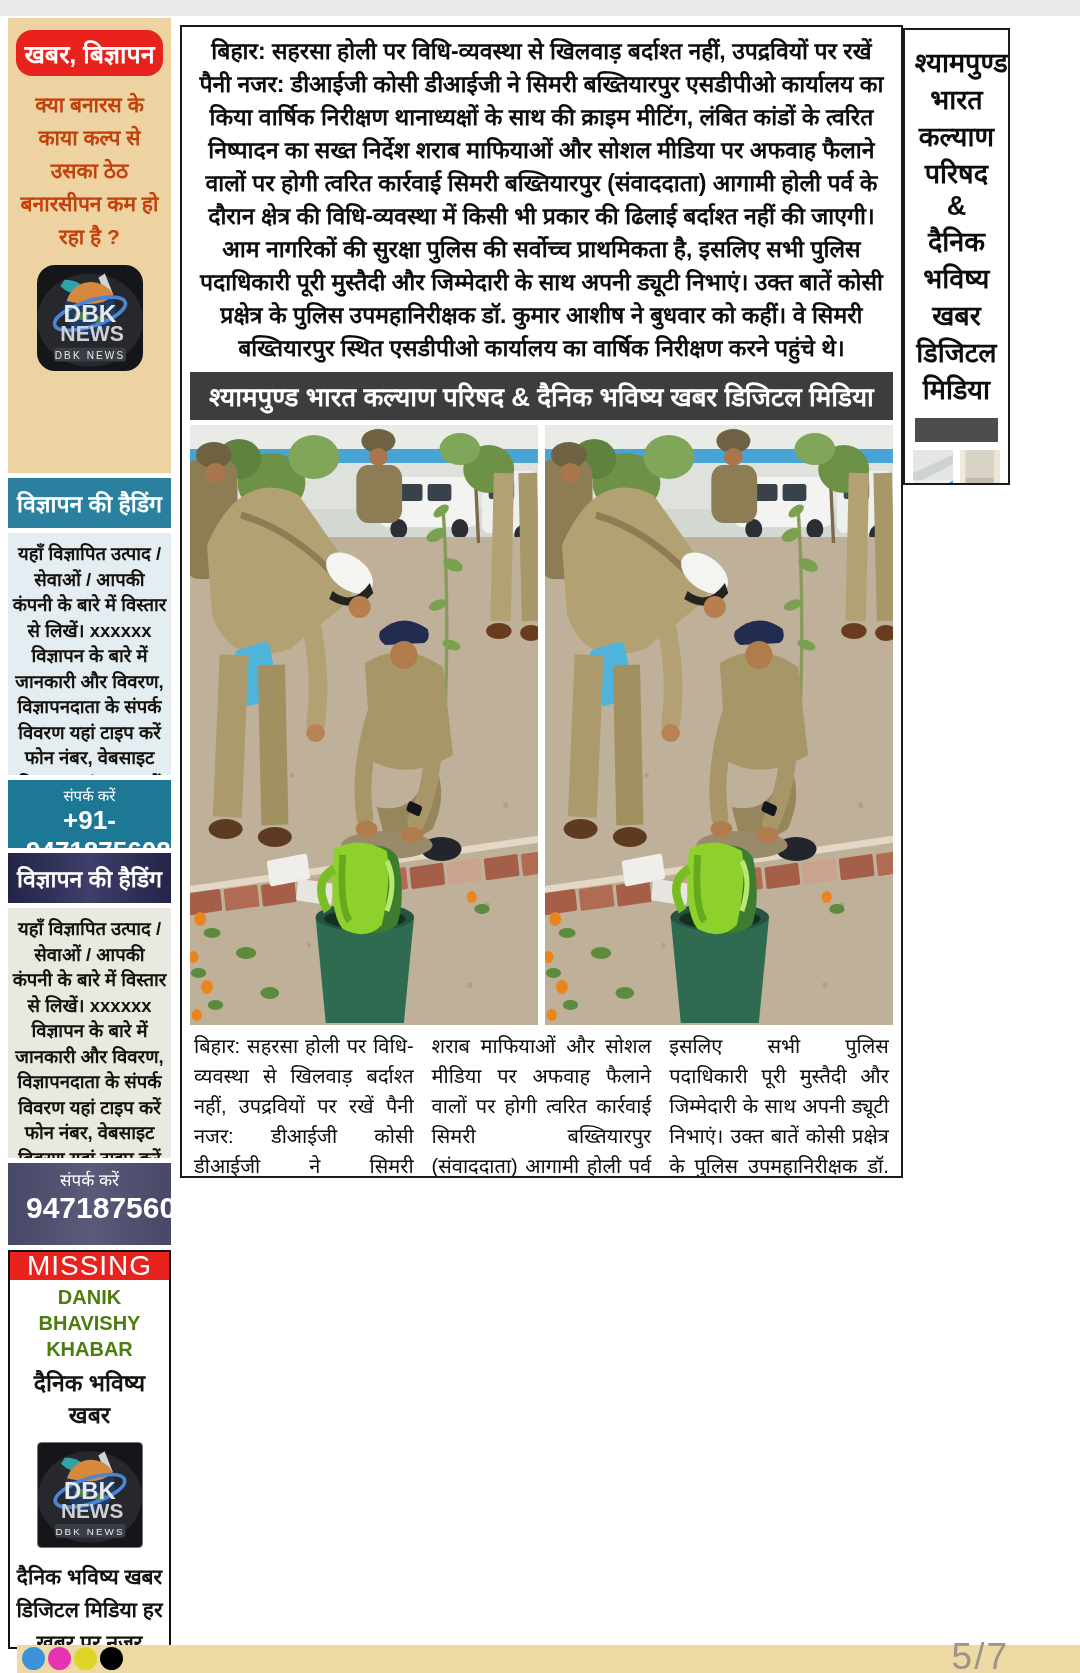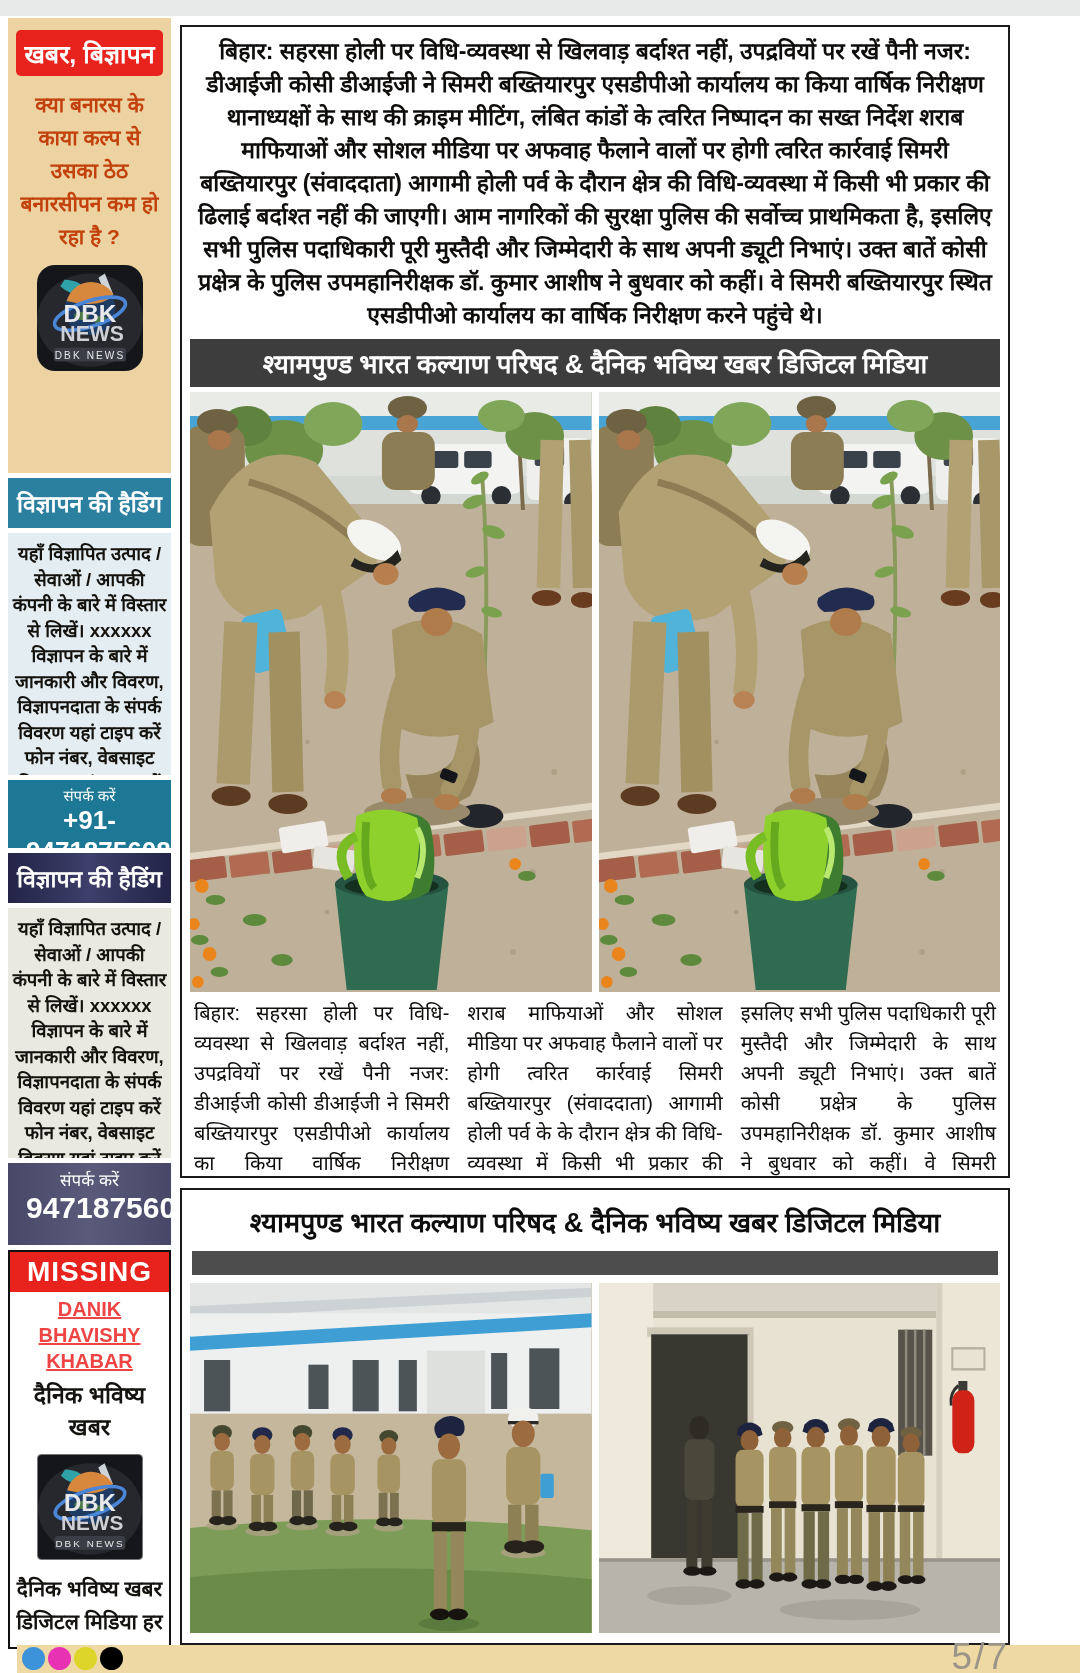--- a/index.html
+++ b/index.html
@@ -5,47 +5,47 @@
   * { box-sizing: border-box; margin: 0; padding: 0; }
   html,body { width:1080px; height:1673px; background:#ffffff; overflow:hidden;
     font-family:"Liberation Sans","DejaVu Sans",sans-serif; color:#15130f; }
   .topstrip { position:absolute; top:0; left:0; width:1080px; height:16px; background:#e8e9e9; }
   .page { position:absolute; top:18px; left:8px; display:flex; gap:9px; }
 
   
   .sidebar { width:163px; display:flex; flex-direction:column; gap:5px; }
   .sb { overflow:hidden; }
   .s-top { height:455px; background:#edd3a1; text-align:center; }
-  .red-head { margin:12px 8px 6px; height:46px; background:#e8221c; border-radius:5px;
+  .red-head { margin:12px 8px 6px; height:46px; background:#e8221c; border-radius:16px;
     color:#fff; font-size:25px; font-weight:800; display:flex; align-items:center; justify-content:center; }
   .question { margin:12px 5px 8px; font-size:21px; font-weight:700; line-height:33px; color:#c2410c; }
   .logobox { width:106px; height:106px; margin:12px auto; border-radius:18px; overflow:hidden; }
   .logobox.sq { border-radius:4px; border:1px solid #777; }
   .brand-line { margin-top:8px; font-size:22px; font-weight:700; line-height:37px; }
   .s-h { height:50px; display:flex; align-items:center; justify-content:center;
     color:#fff; font-size:23px; font-weight:700; }
   .teal-h { background:#2b80a0; }
   .navy-h { background:linear-gradient(90deg,#232448,#3e3f6a 50%,#232448); }
   .s-body { text-align:center; font-size:18.5px; font-weight:600; line-height:25.5px; padding:8px 4px; color:#14120d; }
   .s-body1 { height:242px; background:#e4edf2; }
   .s-body2 { height:250px; background:#eae9e1; }
   .s-c { text-align:center; color:#fff; padding:5px 18px; }
   .s-c1 { height:68px; background:#1d7895; }
   .s-c1 .c-l { font-size:15px; } .s-c1 .c-p { font-size:26px; font-weight:800; }
   .s-c2 { height:82px; background:linear-gradient(90deg,#474868,#5a5b7a 50%,#474868); }
   .s-c2 .c-l { font-size:17px; } .s-c2 .c-p { font-size:30px; font-weight:700; } .s-c2 .c-e { font-size:20px;margin-top:40px; }
   .s-missing { height:399px; background:#fff; border:2px solid #111; text-align:center; }
-  .miss-banner { height:40px; background:#e8221c; color:#fff; font-size:28px; font-weight:700;
+  .miss-banner { height:28px; background:#e8221c; color:#fff; font-size:28px; font-weight:400;
     letter-spacing:1px; display:flex; align-items:center; justify-content:center; margin-bottom:4px; }
-  .miss-title { font-size:20px; font-weight:800; line-height:26px; margin:4px 2px; color:#ef4444;text-decoration:underline; }
+  .miss-title { font-size:20px; font-weight:800; line-height:26px; margin:4px 2px; color:#4d7c0f; }
   .miss-sub { font-size:23px; font-weight:600; margin:3px 0 5px; }
   .miss-foot { font-size:21px; font-weight:800; line-height:33px; margin:7px 4px; }
 
   
-  .main { width:830px; display:flex; flex-direction:column; }
+  .main { width:830px; display:flex; flex-direction:row; }
   .abox { background:#fff; border:2px solid #1a1a1a; overflow:hidden; }
   .box1 { height:1153px; margin-top:7px; }
   .box2 { height:457px; margin-top:10px; }
   .headline { padding:8px 12px 2px; text-align:center; font-size:23px; font-weight:600;
     line-height:33px; color:#0e0d0b; }
   .banner-dark { margin:5px 8px; height:48px; background:#3d3d3d; color:#fff;
     font-size:26px; font-weight:700; display:flex; align-items:center; justify-content:center; }
   .photo-row { margin:5px 8px; display:flex; gap:7px; }
   .photo-row.top { height:600px; }
   .photo-row.bottom { height:350px; margin-bottom:8px; }

